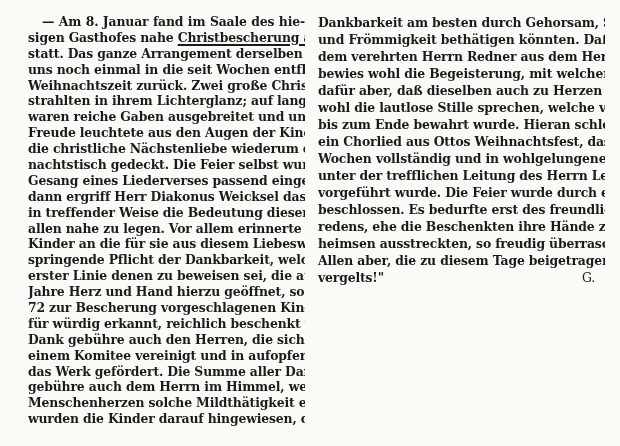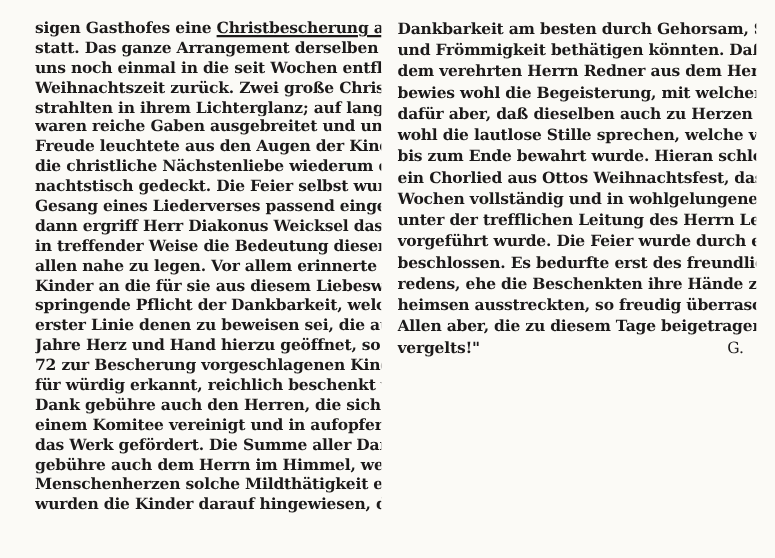--- a/index.html
+++ b/index.html
@@ -24,21 +24,22 @@
   .line.last { text-align-last:left; }
   .line.indent { padding-left:14px; }
   .ul { text-decoration:underline; text-decoration-thickness:1.5px; text-underline-offset:2px; }
   .sig { float:right; margin-right:10px; font-weight:normal; }
 </style>
 </head>
 <body>
 
 <div class="page">
   <div class="col left" id="leftCol">
-      <div class="line" style="height: 15.9px; line-height: 15.9px;"><span>sigen Gasthofes eine </span><span class="ul">Christbescherung armer Kinder</span><span></span></div>
+      <div class="line indent" style="height: 15.9px; line-height: 15.9px;"><span>— Am 8. Januar fand im Saale des hie-</span></div>
+      <div class="line" style="height: 15.9px; line-height: 15.9px;"><span>sigen Gasthofes nahe </span><span class="ul">Christbescherung armer Kinder</span><span></span></div>
       <div class="line" style="height: 15.9px; line-height: 15.9px;"><span>statt. Das ganze Arrangement derselben versetzte</span></div>
       <div class="line" style="height: 15.9px; line-height: 15.9px;"><span>uns noch einmal in die seit Wochen entflohene schöne</span></div>
       <div class="line" style="height: 15.9px; line-height: 15.9px;"><span>Weihnachtszeit zurück. Zwei große Christbäume</span></div>
       <div class="line" style="height: 15.9px; line-height: 15.9px;"><span>strahlten in ihrem Lichterglanz; auf langen Tafeln</span></div>
       <div class="line" style="height: 15.9px; line-height: 15.9px;"><span>waren reiche Gaben ausgebreitet und unverhohlene</span></div>
       <div class="line" style="height: 15.9px; line-height: 15.9px;"><span>Freude leuchtete aus den Augen der Kinder, denen</span></div>
       <div class="line" style="height: 15.9px; line-height: 15.9px;"><span>die christliche Nächstenliebe wiederum einen Weih-</span></div>
       <div class="line" style="height: 15.9px; line-height: 15.9px;"><span>nachtstisch gedeckt. Die Feier selbst wurde durch den</span></div>
       <div class="line" style="height: 15.9px; line-height: 15.9px;"><span>Gesang eines Liederverses passend eingeleitet. So-</span></div>
       <div class="line" style="height: 15.9px; line-height: 15.9px;"><span>dann ergriff Herr Diakonus Weicksel das Wort, um</span></div>

